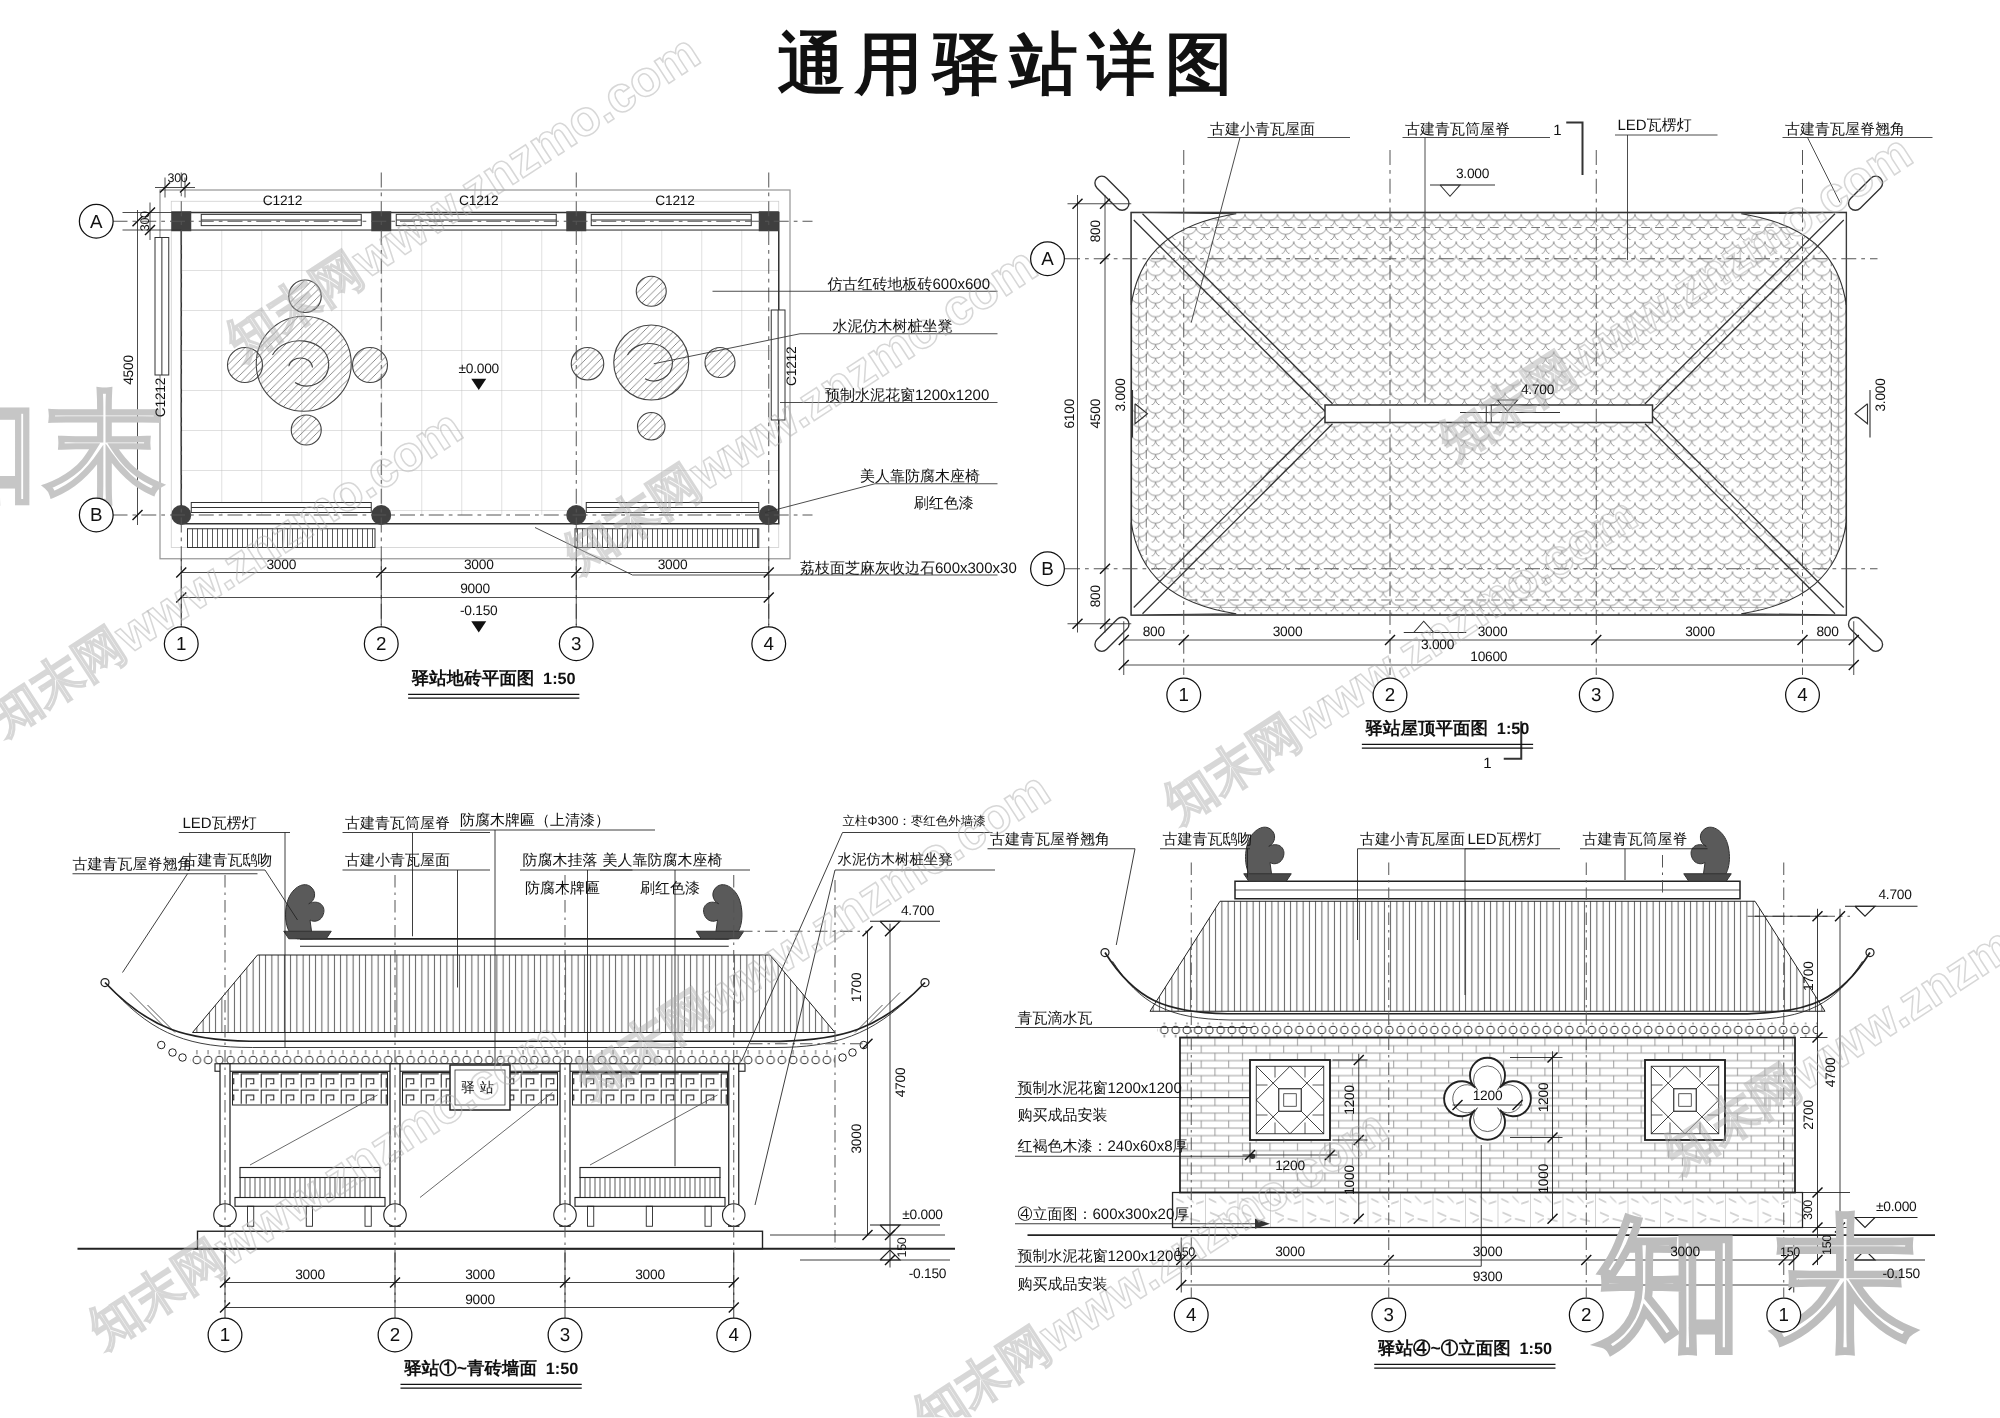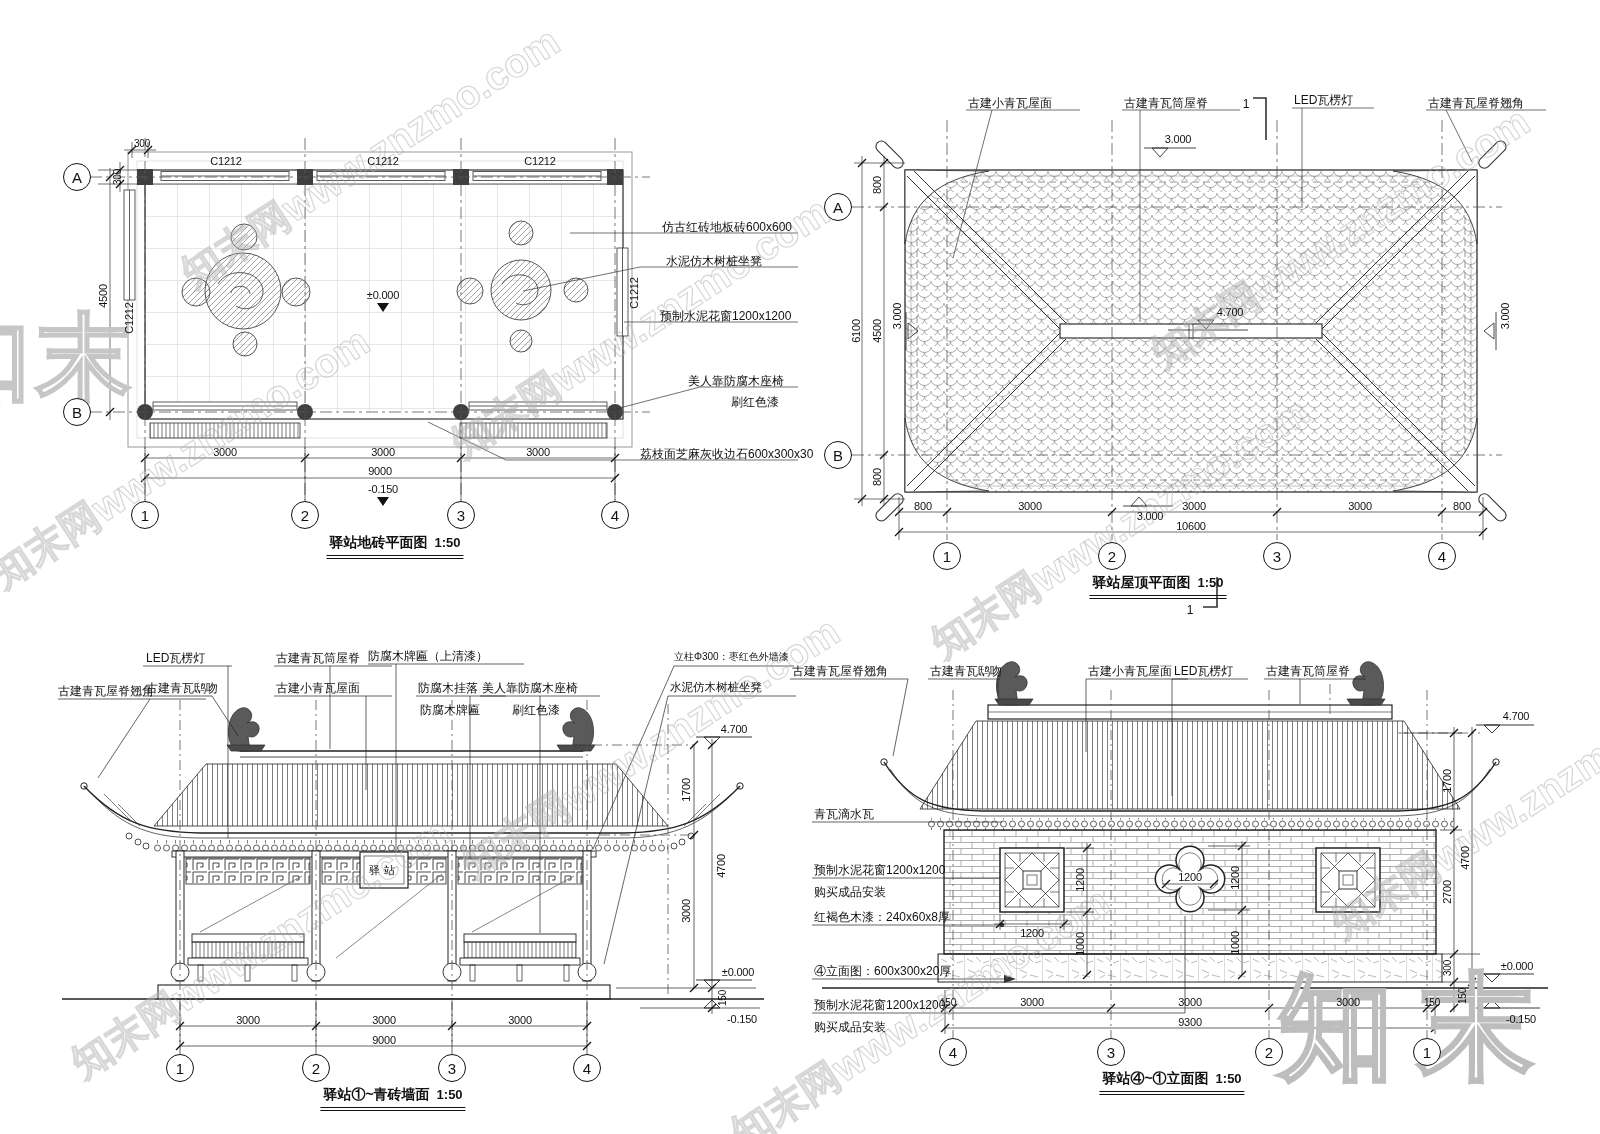--- a/index.html
+++ b/index.html
@@ -494,20 +494,21 @@
 <div class="wm" style="left:420px;top:300px">知末网www.znzmo.com</div>
 <div class="wm" style="left:430px;top:720px">知末网www.znzmo.com</div>
 <div class="wm" style="left:700px;top:990px">知末网www.znzmo.com</div>
 <div class="wm" style="left:900px;top:500px">知末网www.znzmo.com</div>
 <div class="wm" style="left:1120px;top:210px">知末网www.znzmo.com</div>
 <div class="wm" style="left:1300px;top:780px">知末网www.znzmo.com</div>
 <div class="wm" style="left:40px;top:920px">知末网www.znzmo.com</div>
 <div class="wmbig" style="left:-65px;top:295px;font-size:95px;letter-spacing:6px;-webkit-text-stroke:2px #c6c6c6">知末</div>
 <div class="wmbig" style="left:1278px;top:950px;font-size:116px;letter-spacing:24px;-webkit-text-stroke:2.5px #bdbdbd">知末</div>
 
+<div class="t title" style="left:808px;top:52px">通用驿站详图</div>
 
 <div class="t dim" style="left:226px;top:161px">C1212</div>
 <div class="t dim" style="left:383px;top:161px">C1212</div>
 <div class="t dim" style="left:540px;top:161px">C1212</div>
 <div class="t dim sm" style="left:142px;top:143px">300</div>
 <div class="t dim sm rot" style="left:117px;top:177px">300</div>
 <div class="t dim rot" style="left:103px;top:296px">4500</div>
 <div class="t dim rot" style="left:129px;top:318px">C1212</div>
 <div class="t dim rot" style="left:634px;top:293px">C1212</div>
 <div class="t dim" style="left:383px;top:295px">±0.000</div>

